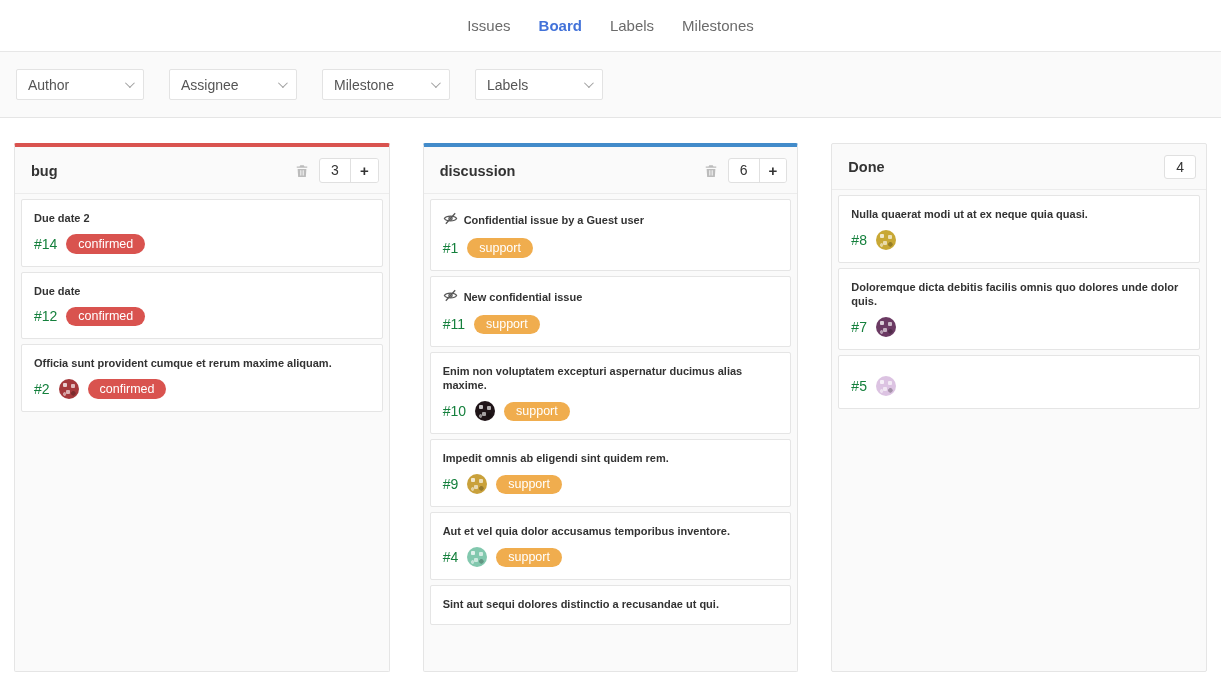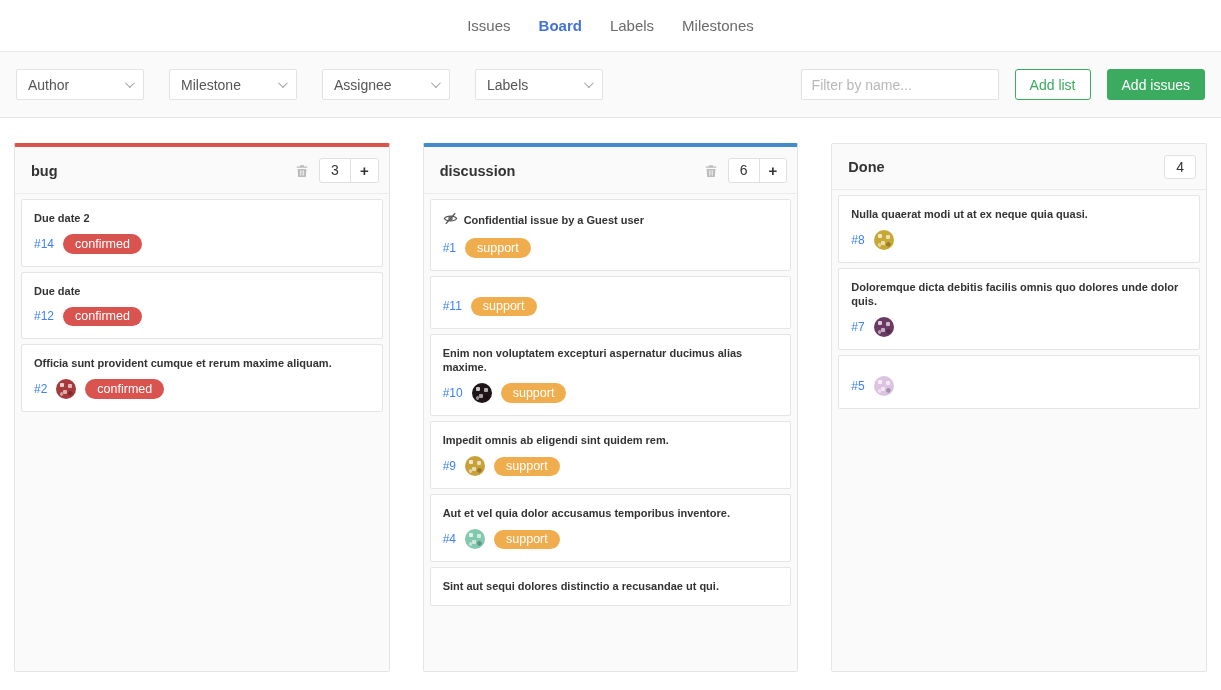--- a/index.html
+++ b/index.html
@@ -178,21 +178,21 @@
     display: inline-block;
     vertical-align: -2px;
     margin-right: 6px;
   }
   .card-meta {
     margin-top: 9px;
     display: flex;
     align-items: center;
     gap: 9px;
   }
-  .issue-id { font-size: 12px; color: #3b82f6; }
+  .issue-id { font-size: 14px; color: #15803d; }
   .avatar {
     width: 20px; height: 20px;
     border-radius: 50%;
     position: relative;
     overflow: hidden;
     flex: 0 0 auto;
   }
   .avatar::after {
     content: "";
     position: absolute; inset: 0;
@@ -221,35 +221,30 @@
   <a>Labels</a>
   <a>Milestones</a>
 </nav>
 
 <div class="filterbar">
   <div class="dropdown">
     <span>Author</span>
     <span class="chev"></span>
   </div>
   <div class="dropdown">
-    <span>Milestone</span>
+    <span>Assignee</span>
     <span class="chev"></span>
   </div>
   <div class="dropdown">
-    <span>Assignee</span>
+    <span>Milestone</span>
     <span class="chev"></span>
   </div>
   <div class="dropdown">
     <span>Labels</span>
     <span class="chev"></span>
-  </div>
-  <div class="filter-right">
-    <input class="name-filter" type="text" placeholder="Filter by name..." style="">
-    <button class="btn btn-outline-green">Add list</button>
-    <button class="btn btn-green">Add issues</button>
   </div>
 </div>
 
 <div class="board">
 
   <section class="list accent" style="border-top-color: rgb(217, 83, 79);">
     <header class="list-header">
       <span class="list-title">bug</span>
       <span class="trash-btn">
         <svg viewBox="0 0 16 16" width="14" height="14" fill="currentColor">
@@ -316,20 +311,29 @@
               </svg>
           </span><span>Confidential issue by a Guest user</span>
         </div>
         <div class="card-meta">
           <span class="issue-id">#1</span>
           <span class="label-pill" style="background-color: rgb(240, 173, 78);">support</span>
         </div>
       </div>
 
       <div class="card">
+        <div class="card-title">
+          <span class="conf-icon">
+            <svg viewBox="0 0 16 16" width="15" height="15" fill="none" stroke="currentColor" stroke-width="1.4">
+                <path d="M1.5 8 C3.5 4.6 12.5 4.6 14.5 8 C12.5 11.4 3.5 11.4 1.5 8 Z"></path>
+                <circle cx="8" cy="8" r="1.7"></circle>
+                <line x1="3" y1="13.6" x2="13" y2="2.4"></line>
+              </svg>
+          </span><span>New confidential issue</span>
+        </div>
         <div class="card-meta">
           <span class="issue-id">#11</span>
           <span class="label-pill" style="background-color: rgb(240, 173, 78);">support</span>
         </div>
       </div>
 
       <div class="card">
         <div class="card-title"><span>Enim non voluptatem excepturi aspernatur ducimus alias maxime.</span></div>
         <div class="card-meta">
           <span class="issue-id">#10</span>

